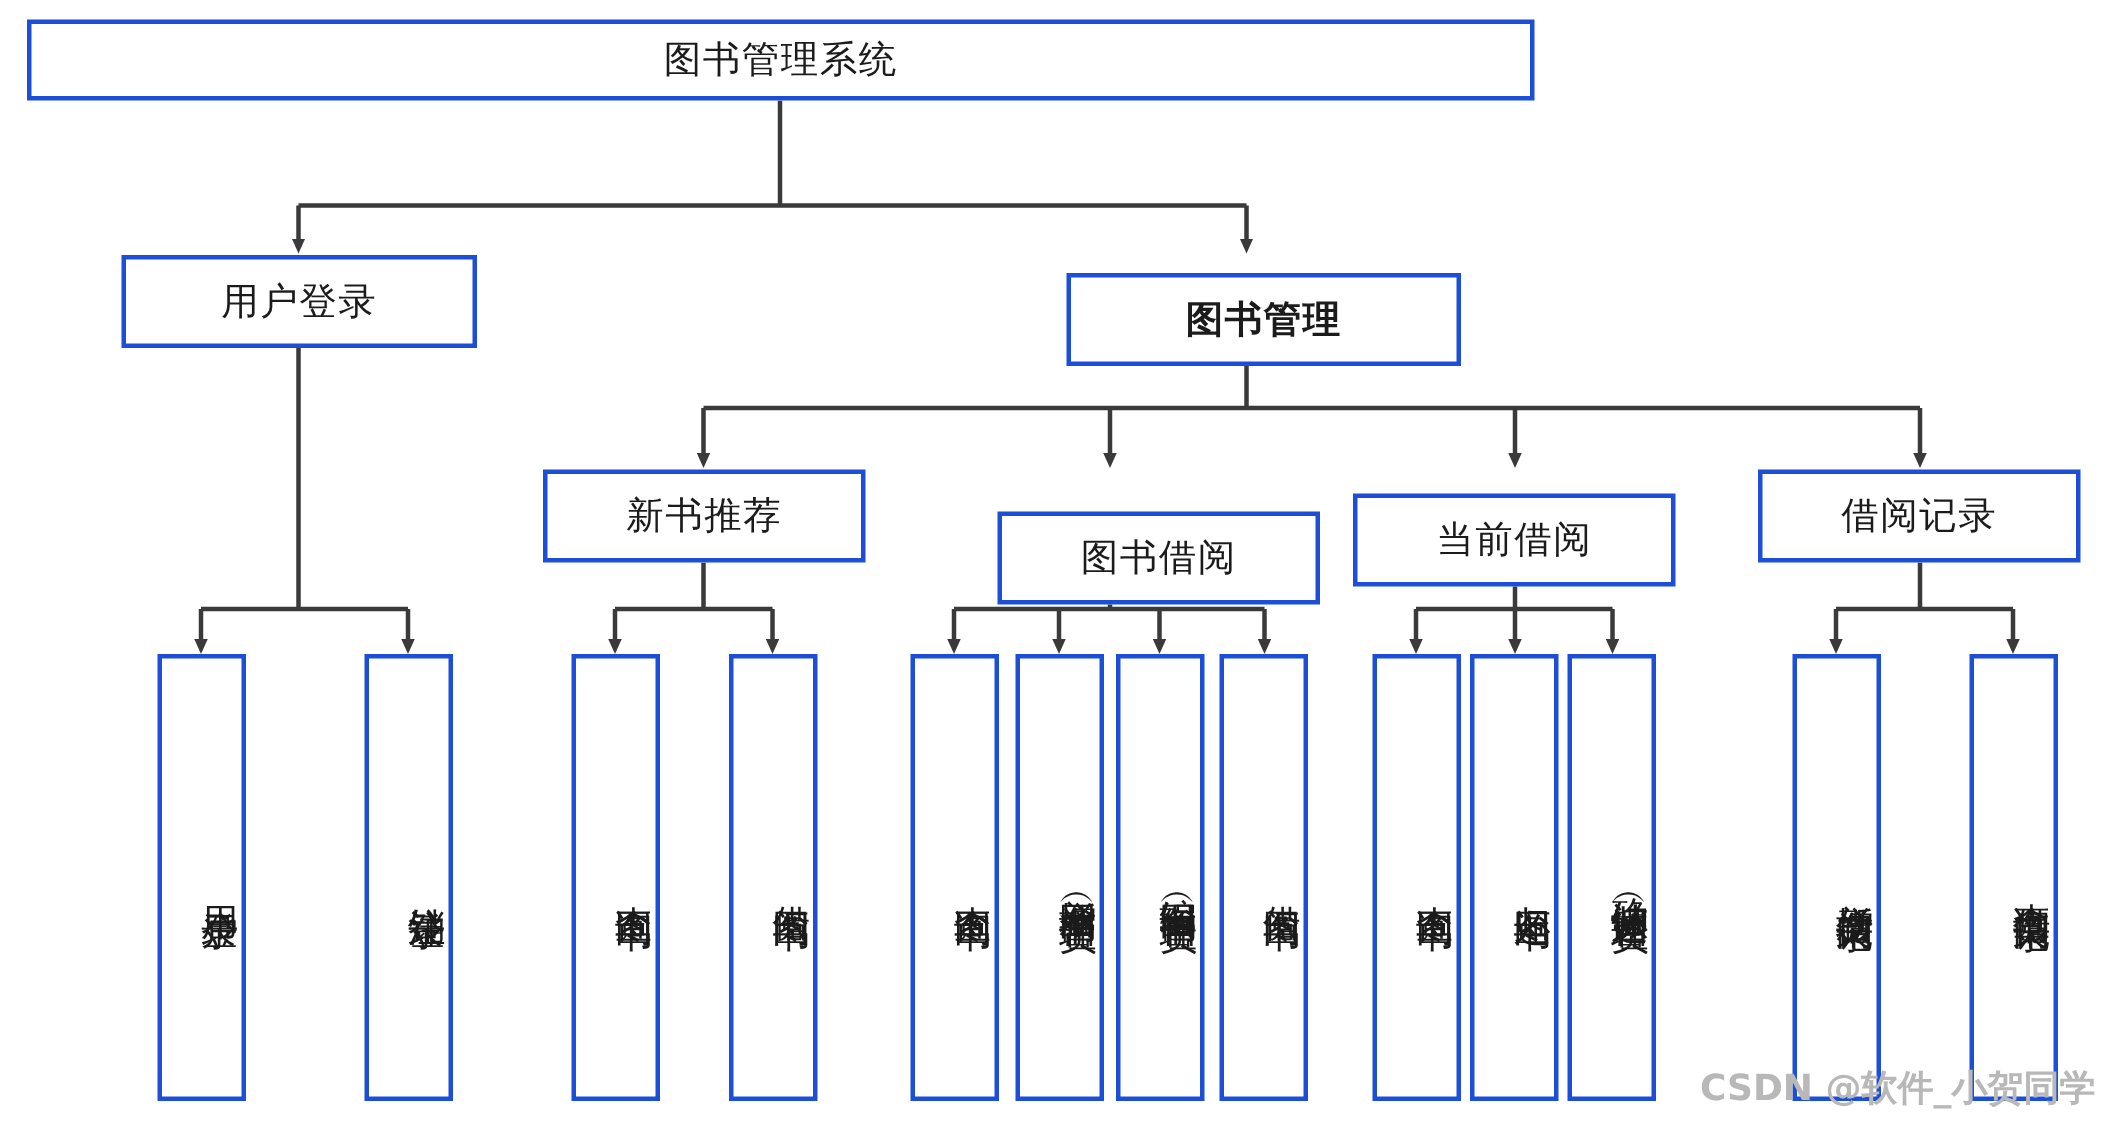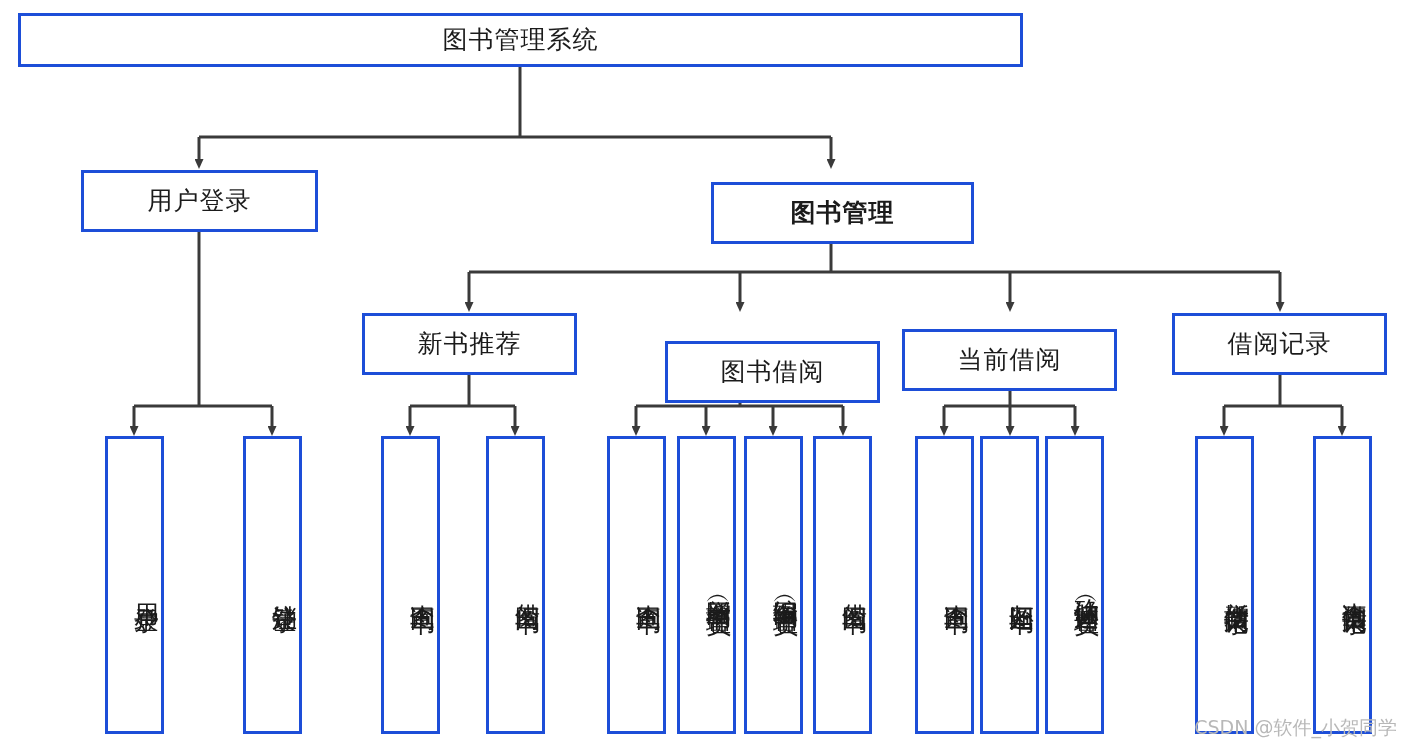--- a/index.html
+++ b/index.html
@@ -55,24 +55,25 @@
     left: 0;
     top: 0;
     width: 1405px;
     height: 747px;
     pointer-events: none;
   }
   .watermark {
     position: absolute;
     right: 8px;
     bottom: 6px;
-    font-size: 19px;
+    font-size: 24px;
     color: #b8b8b8;
     white-space: nowrap;
     font-family: "DejaVu Sans", "Liberation Sans", sans-serif;
+    font-weight: bold;
   }
 </style>
 </head>
 <body>
 
 <div id="canvas">
 
   <svg class="links" viewBox="0 0 1405 747">
     <defs>
       <marker id="arrow" markerWidth="10" markerHeight="9" refX="1" refY="4.5" orient="auto" markerUnits="userSpaceOnUse">

